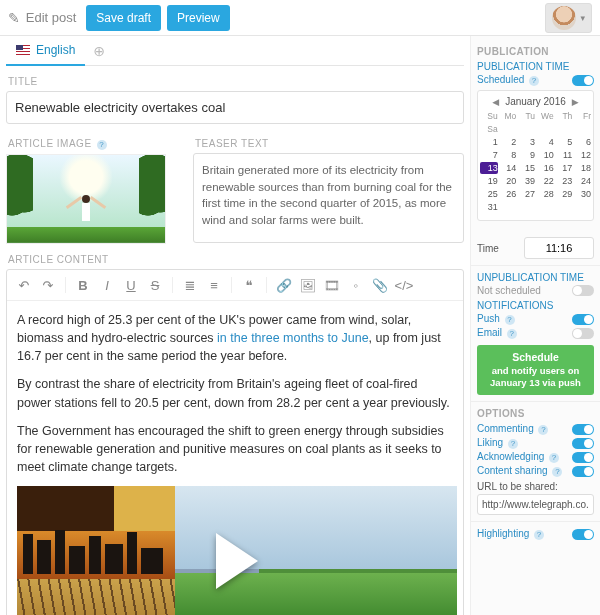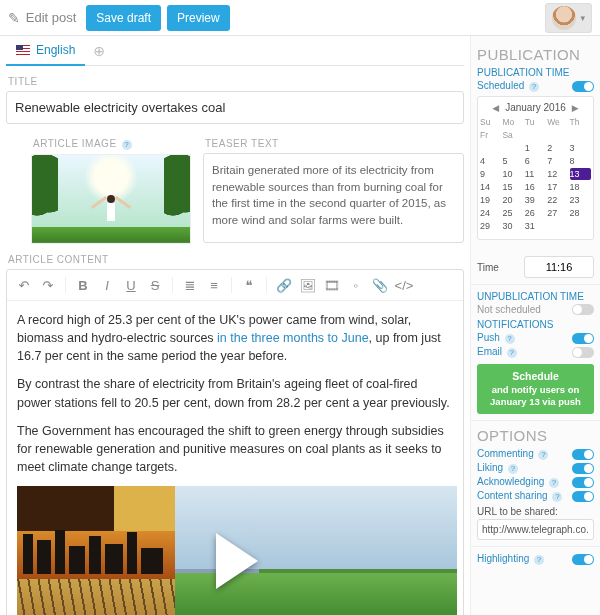--- a/index.html
+++ b/index.html
@@ -21,21 +21,21 @@
 
   .langtabs { display: flex; align-items: center; border-bottom: 1px solid #e5e5e5; height: 30px; }
   .langtab { display: flex; align-items: center; height: 30px; padding: 0 10px; color: #188bc0; border-bottom: 2px solid #2aa7e0; font-size: 12px; }
   .flag { width: 14px; height: 10px; margin-right: 6px; background: linear-gradient(#b22234 0 7.7%, #fff 7.7% 15.4%, #b22234 15.4% 23%, #fff 23% 30.8%, #b22234 30.8% 38.5%, #fff 38.5% 46%, #b22234 46% 53.8%, #fff 53.8% 61.5%, #b22234 61.5% 69.2%, #fff 69.2% 76.9%, #b22234 76.9% 84.6%, #fff 84.6% 92.3%, #b22234 92.3% 100%); position:relative; }
   .flag::before{content:"";position:absolute;top:0;left:0;width:7px;height:5px;background:#3c3b6e;}
   .addlang { color: #bbb; font-size: 14px; margin-left: 8px; cursor:pointer; }
 
   .section-label { font-size: 10px; color: #aaa; letter-spacing: .5px; margin: 10px 0 4px 2px; text-transform: uppercase; }
   .title-input { width: 100%; border: 1px solid #ddd; border-radius: 3px; padding: 8px 8px; font-size: 13px; color: #333; }
 
-  .img-teaser { display: flex; gap: 12px; margin-top: 4px; margin-left: 25px; }
+  .img-teaser { display: flex; gap: 27px; margin-top: 4px; }
   .article-image { width: 160px; height: 90px; background:
     radial-gradient(circle at 50% 25%, #fffef0 0 16%, rgba(255,255,255,0) 26%),
     linear-gradient(#5aa637, #3e7d26) bottom/100% 18% no-repeat,
     linear-gradient(#eaf7ff, #aee2c2);
     position: relative; border:1px solid #eee; overflow:hidden;}
   .tree { position:absolute; bottom:0; width:30px; height:90px; background:
      radial-gradient(circle at 50% 30%, #2f6b22 0 40%, transparent 41%),
      radial-gradient(circle at 30% 50%, #2f6b22 0 35%, transparent 36%),
      radial-gradient(circle at 70% 45%, #2f6b22 0 35%, transparent 36%);}
   .tree.l{left:-4px;} .tree.r{right:-4px;}
@@ -74,33 +74,33 @@
   .b4{left:46px;width:16px;height:28px;} .b5{left:66px;width:12px;height:38px;} .b6{left:82px;width:18px;height:30px;}
   .b7{left:104px;width:10px;height:42px;} .b8{left:118px;width:22px;height:26px;}
   .video .crack { position:absolute; left:0; bottom:0; width:36%; height:38%; background:
      repeating-linear-gradient(80deg,#6b4a22 0 2px, transparent 2px 10px),
      linear-gradient(#caa24b,#a87a2e);}
   .video .grass { position:absolute; right:0; bottom:0; width:64%; height:42%; background:linear-gradient(#6db14e,#2f7a23);}    
   .play { position:absolute; left:50%; top:50%; transform:translate(-50%,-50%); width:0;height:0;
     border-left: 42px solid #fff; border-top:28px solid transparent; border-bottom:28px solid transparent; filter: drop-shadow(0 2px 3px rgba(0,0,0,.4)); }
 
   
-  .side h4 { font-size: 15px; color:#aaa; letter-spacing:.4px; margin:4px 0 4px 0; font-weight:400; }
+  .side h4 { font-size: 10px; color:#aaa; letter-spacing:.4px; margin:4px 0 4px 0; font-weight:700; }
   .side .row { display:flex; align-items:center; justify-content:space-between; font-size:10px; color:#2a8cc4; margin:2px 0; }
   .side .row .muted { color:#999; }
   .help { display:inline-block; width:10px;height:10px;border-radius:50%;background:#cfe6f4;color:#4a9bca;font-size:8px;text-align:center;line-height:10px;margin-left:2px;}
   .toggle { width:22px; height:11px; border-radius:6px; background:#d6d6d6; position:relative; }
   .toggle.on { background:#2aa7e0; }
   .toggle::after { content:""; position:absolute; top:1px; width:9px;height:9px;border-radius:50%;background:#fff; }
   .toggle.on::after { right:1px; } .toggle.off::after { left:1px; }
 
   .calendar { border:1px solid #e3e3e3; background:#fff; border-radius:3px; margin-top:4px; padding:3px 2px 4px 2px; }
   .cal-head { display:flex; align-items:center; justify-content:center; gap:6px; font-size:10px; color:#555; padding:2px 0 3px 0; }
   .cal-head .nav { color:#888; cursor:pointer; font-size:9px; }
-  .cal-grid { display:grid; grid-template-columns: repeat(5, 1fr); gap:1px; text-align:left; }
+  .cal-grid { display:grid; grid-template-columns: repeat(6, 1fr); gap:1px; text-align:right; }
   .cal-grid .dow { font-size:8.5px; color:#999; padding:1px 0; }
   .cal-grid .d { font-size:9px; color:#555; padding:1px 0; border-radius:2px; cursor:pointer; }
   .cal-grid .d.dim { color:#ccc; }
   .cal-grid .d.sel { background:#4c1d95; color:#fff; }
 
   .time-row { display:flex; align-items:center; justify-content:space-between; margin-top:16px; }
   .time-row input { width:70px; border:1px solid #ddd; border-radius:3px; padding:4px 4px; font-size:11px; text-align:center; }
 
   .schedule-btn { margin-top:6px; background:#5bbf5b; color:#fff; text-align:center; border-radius:3px; padding:6px 4px; font-size:9.5px; line-height:1.3; cursor:pointer;font-weight:bold; }
   .schedule-btn b { font-size:10.5px; display:block; }

